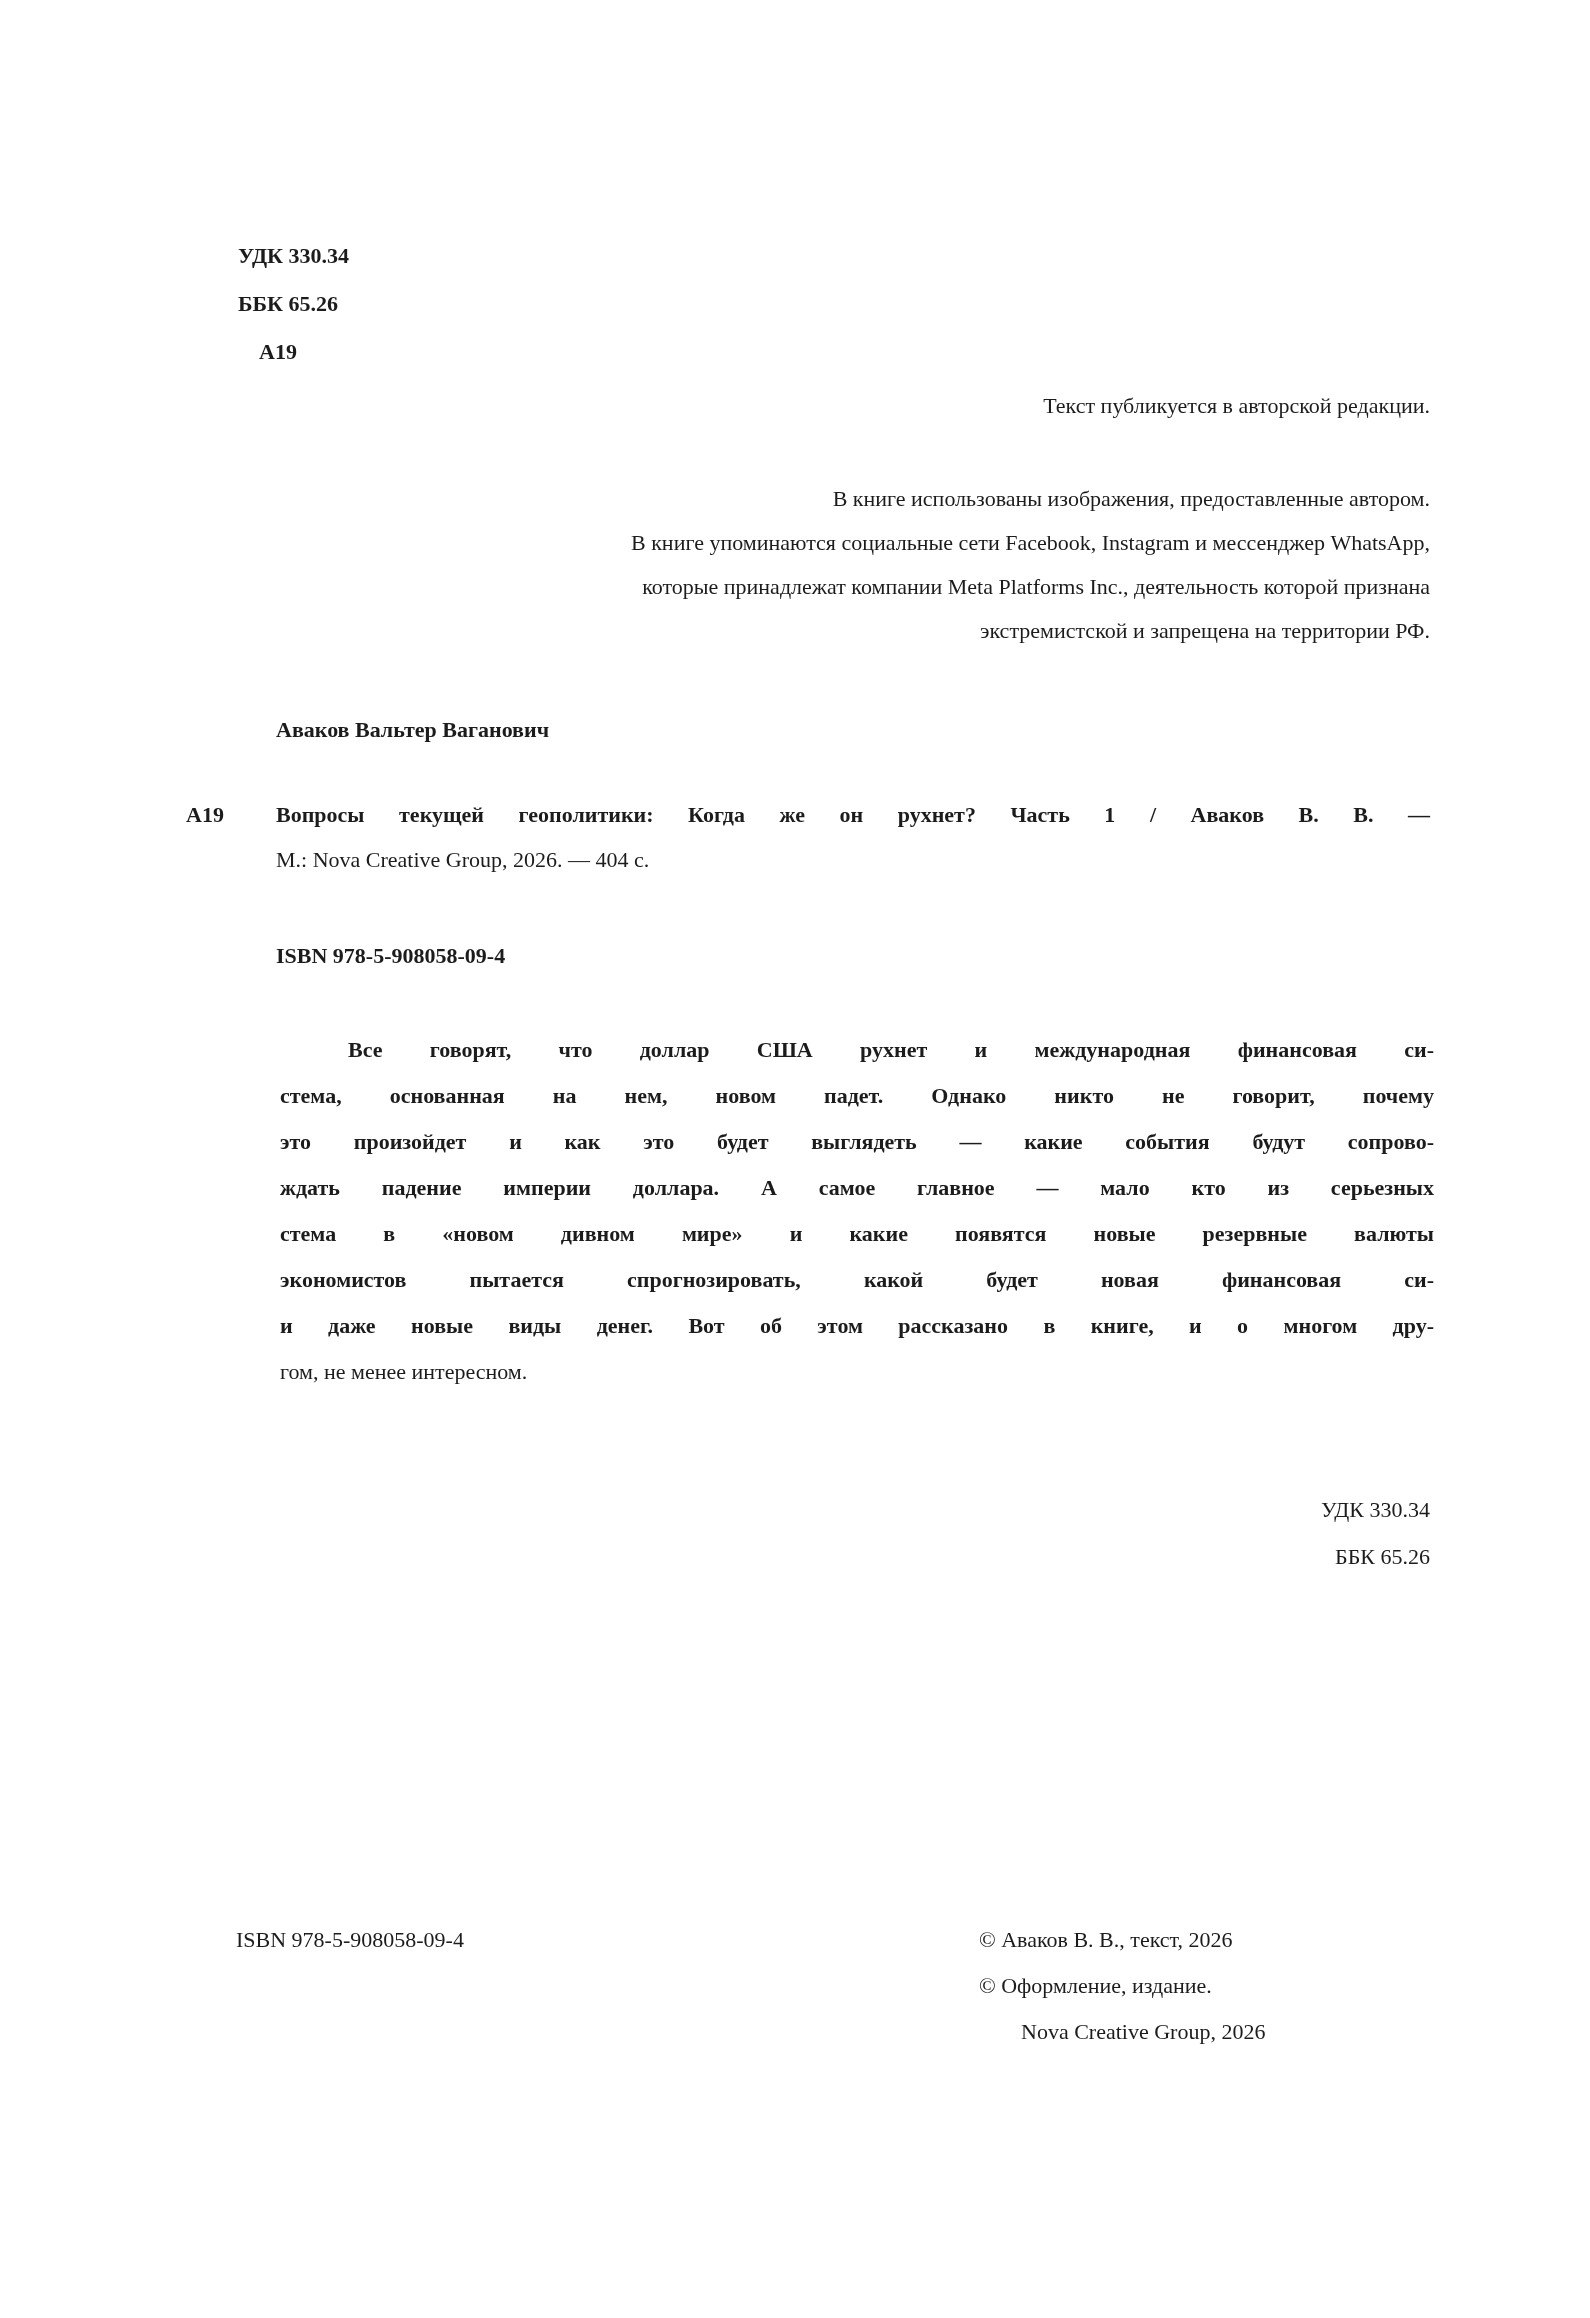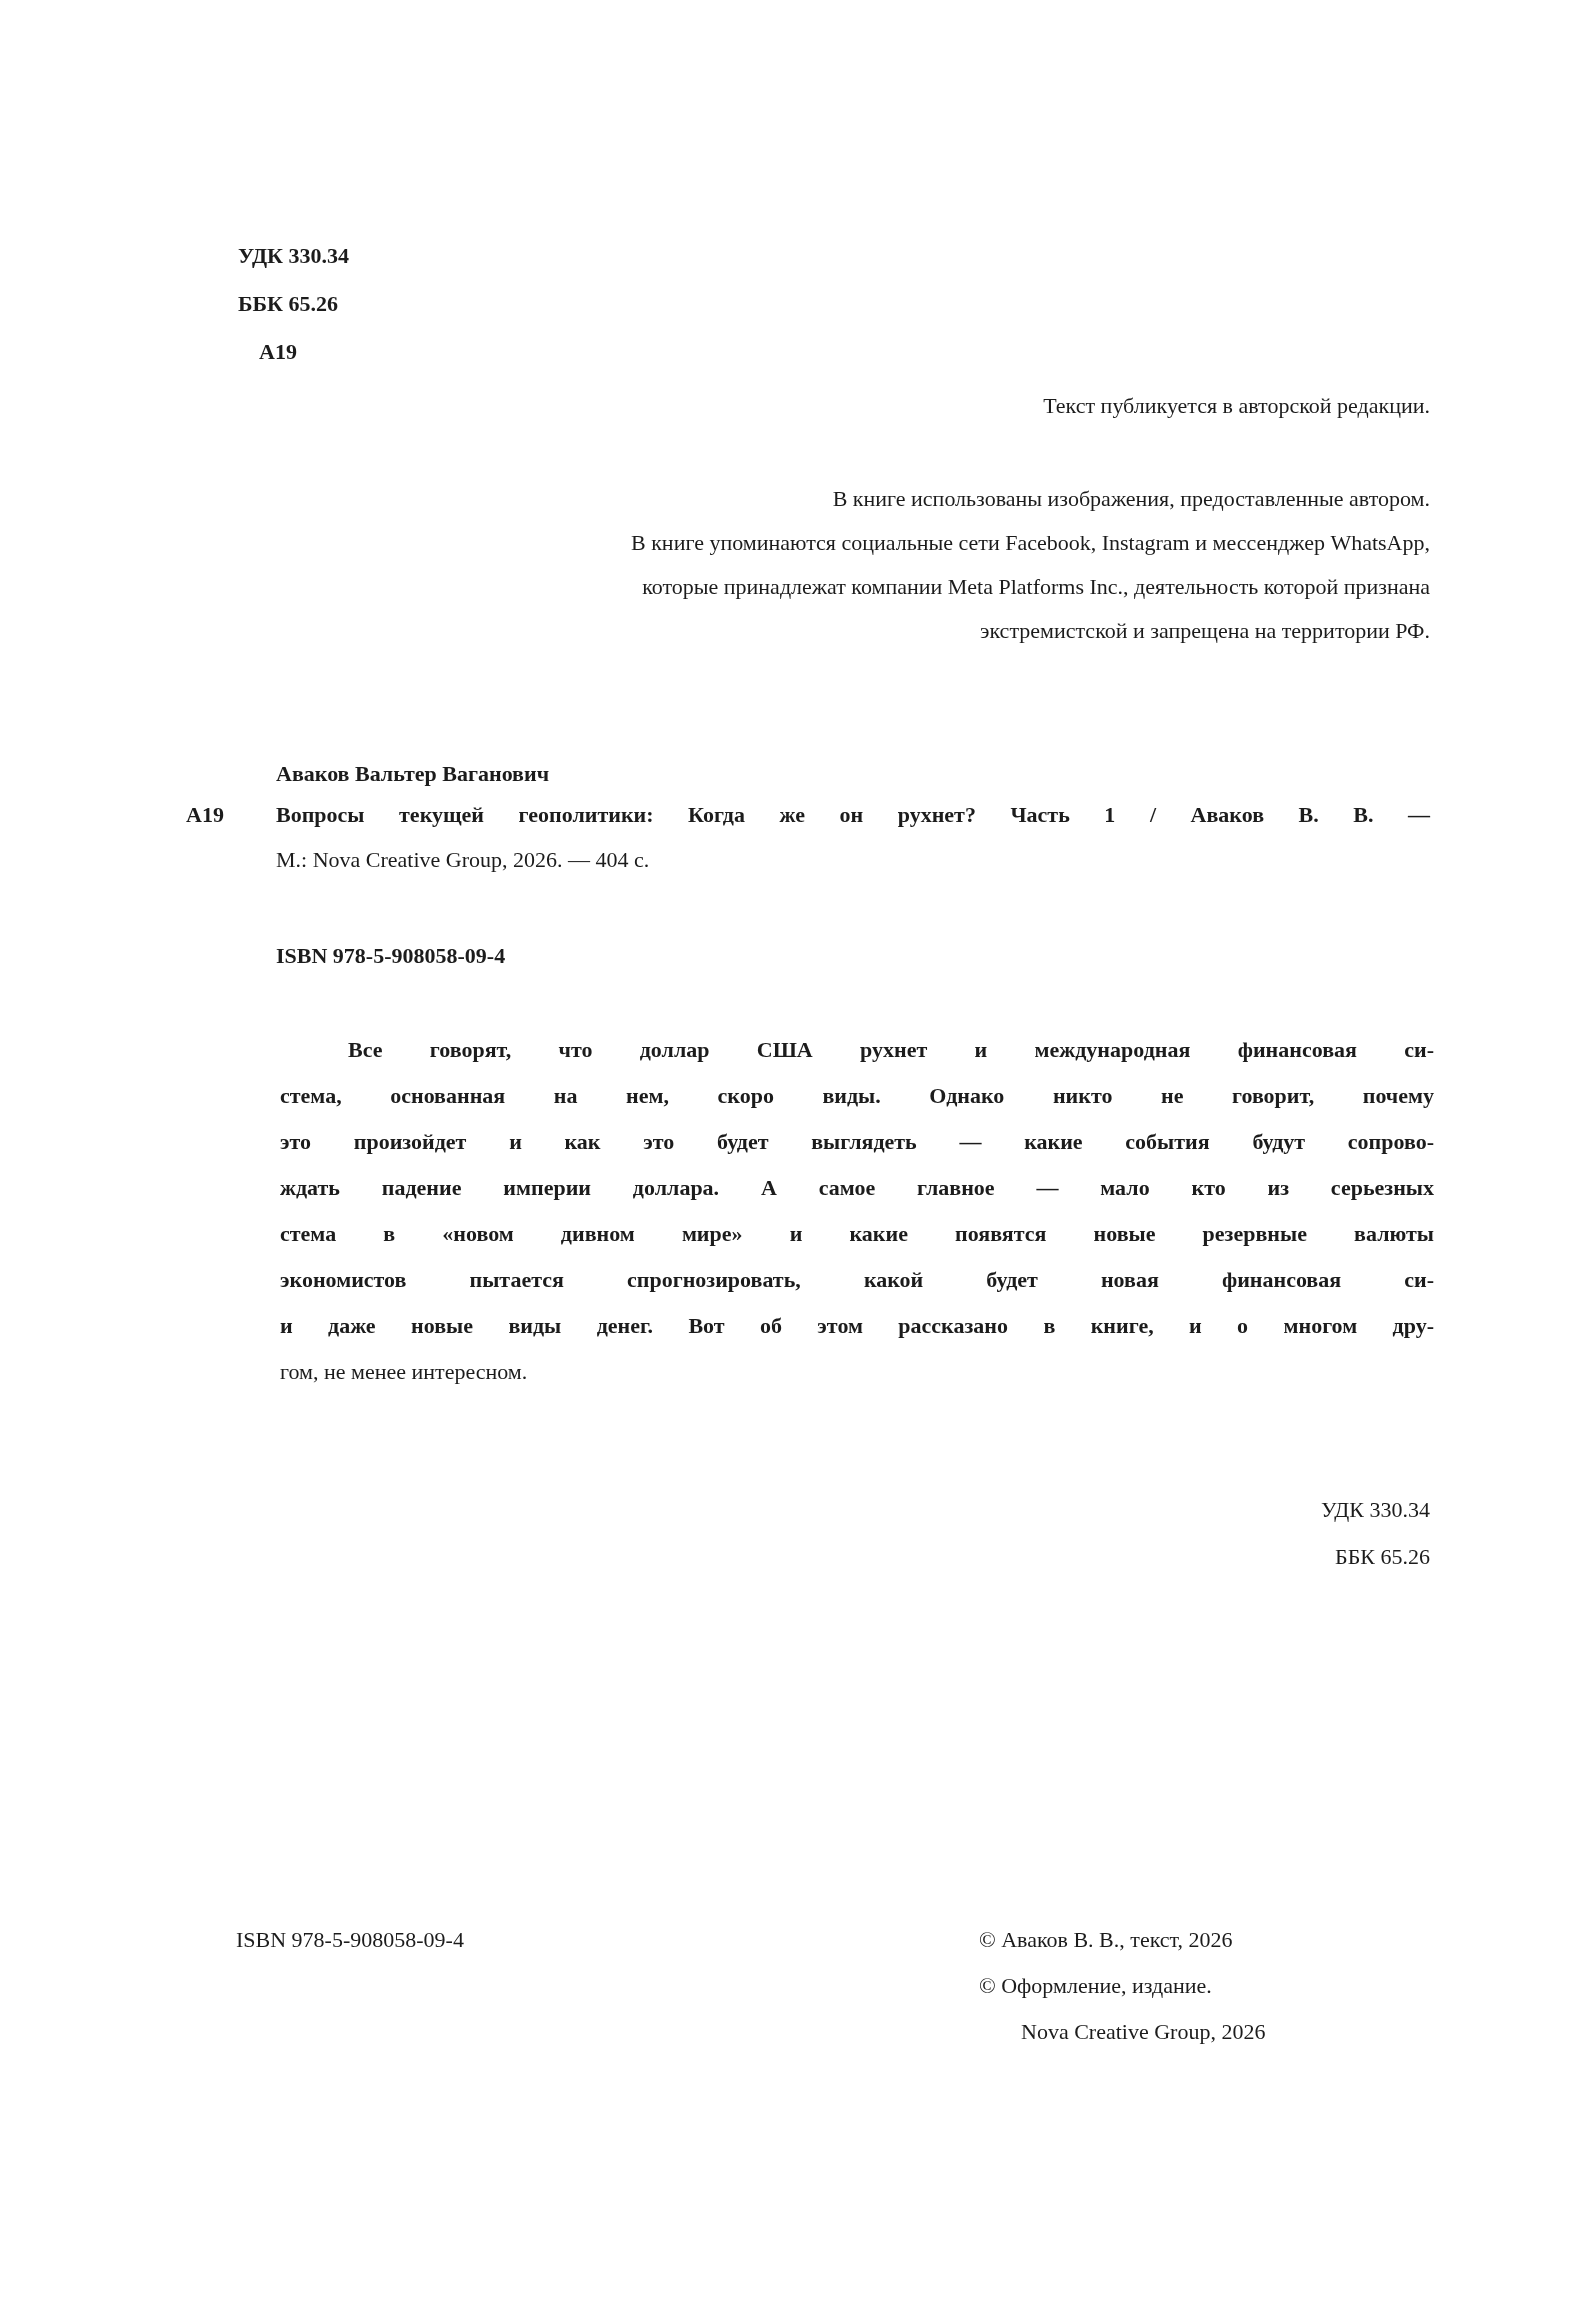--- a/index.html
+++ b/index.html
@@ -38,21 +38,21 @@
   .meta-note {
     right: 160px;
     top: 477px;
     text-align: right;
     line-height: 44px;
   }
   .meta-note div { white-space: nowrap; }
 
   .card-author {
     left: 276px;
-    top: 751px;
+    top: 707px;
     font-weight: 700;
   }
   .card-sign {
     left: 186px;
     top: 792px;
     font-weight: 700;
   }
   .card-entry {
     left: 276px;
     top: 792px;
@@ -119,21 +119,21 @@
   <div class="abs card-author">Аваков Вальтер Ваганович</div>
   <div class="abs card-sign">А19</div>
   <div class="abs card-entry">
     <div class="just">Вопросы текущей геополитики: Когда же он рухнет? Часть 1 / Аваков В. В. —</div>
     <div>М.: Nova Creative Group, 2026. —  404 с.</div>
   </div>
   <div class="abs card-isbn">ISBN 978-5-908058-09-4</div>
 
   <div class="abs annotation">
     <div class="just indent">Все говорят, что доллар США рухнет и международная финансовая си-</div>
-    <div class="just">стема, основанная на нем, скоро виды. Однако никто не говорит, почему</div>
+    <div class="just">стема, основанная на нем, новом падет. Однако никто не говорит, почему</div>
     <div class="just">это произойдет и как это будет выглядеть — какие события будут сопрово-</div>
     <div class="just">ждать падение империи доллара. А самое главное — мало кто из серьезных</div>
     <div class="just">стема в «новом дивном мире» и какие появятся новые резервные валюты</div>
     <div class="just">экономистов пытается спрогнозировать, какой будет новая финансовая си-</div>
     <div class="just">и даже новые виды денег. Вот об этом рассказано в книге, и о многом дру-</div>
     <div>гом, не менее интересном.</div>
   </div>
 
   <div class="abs mid-codes">
     <div>УДК 330.34</div>

